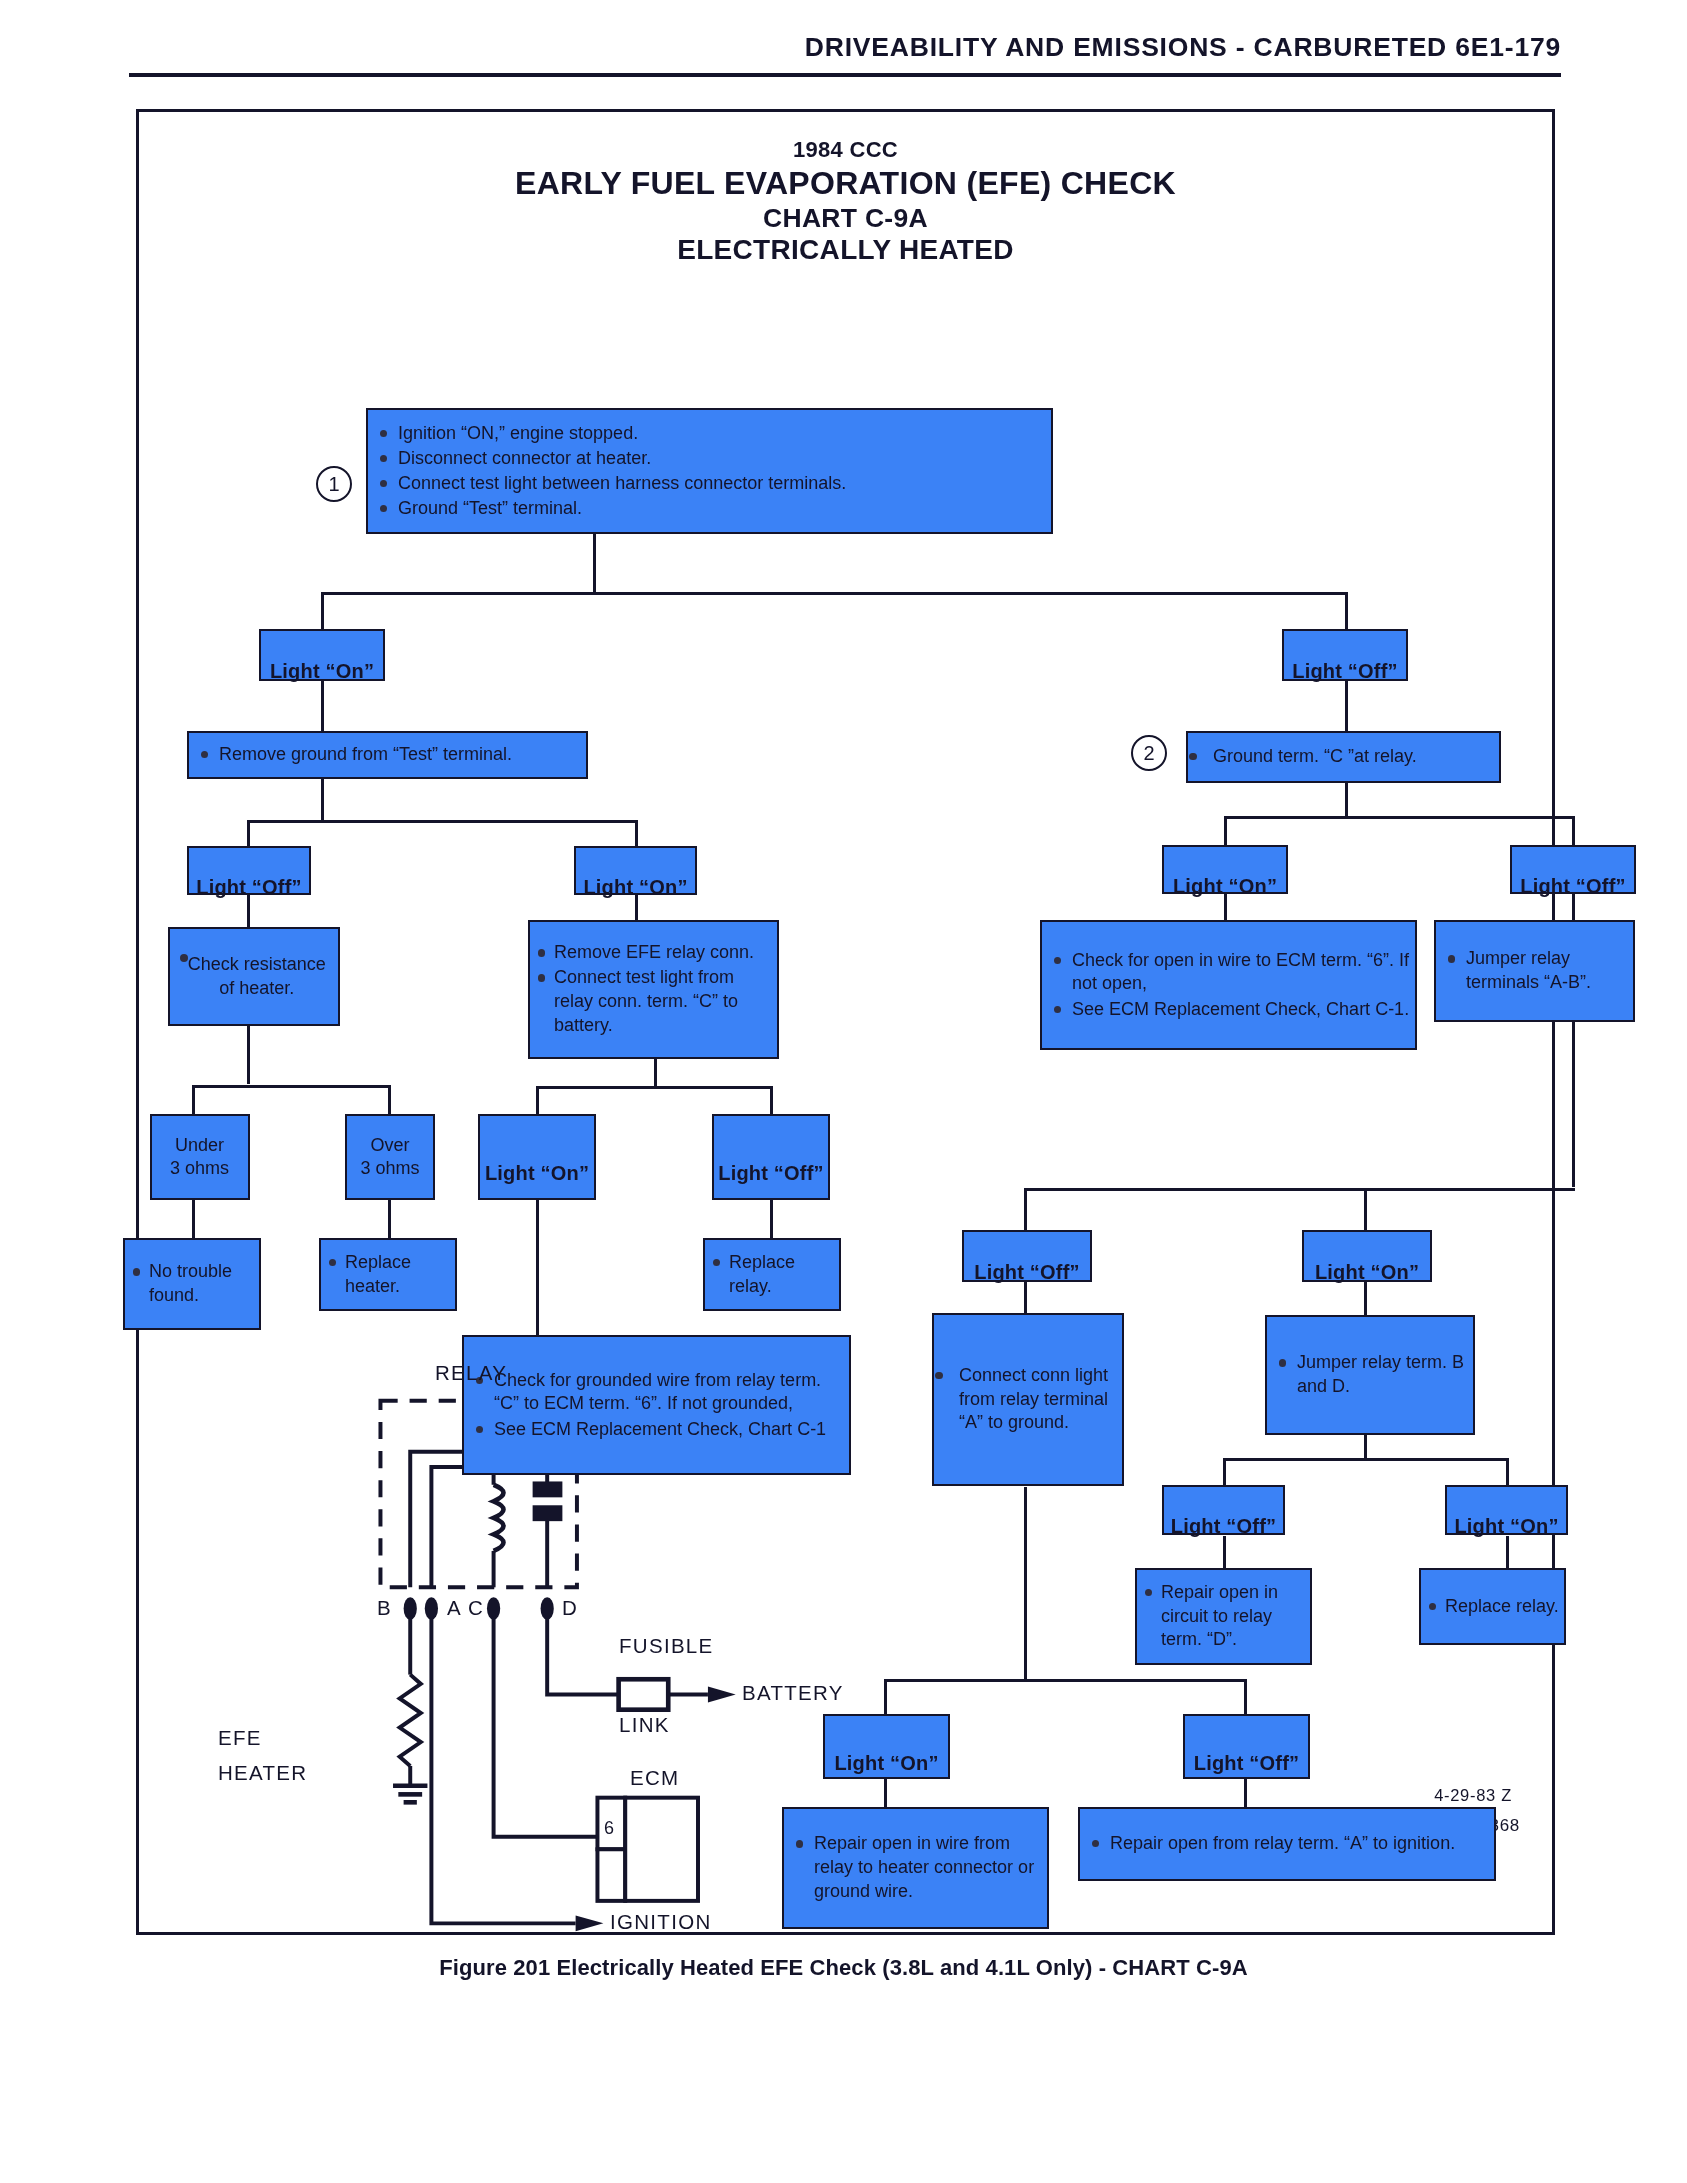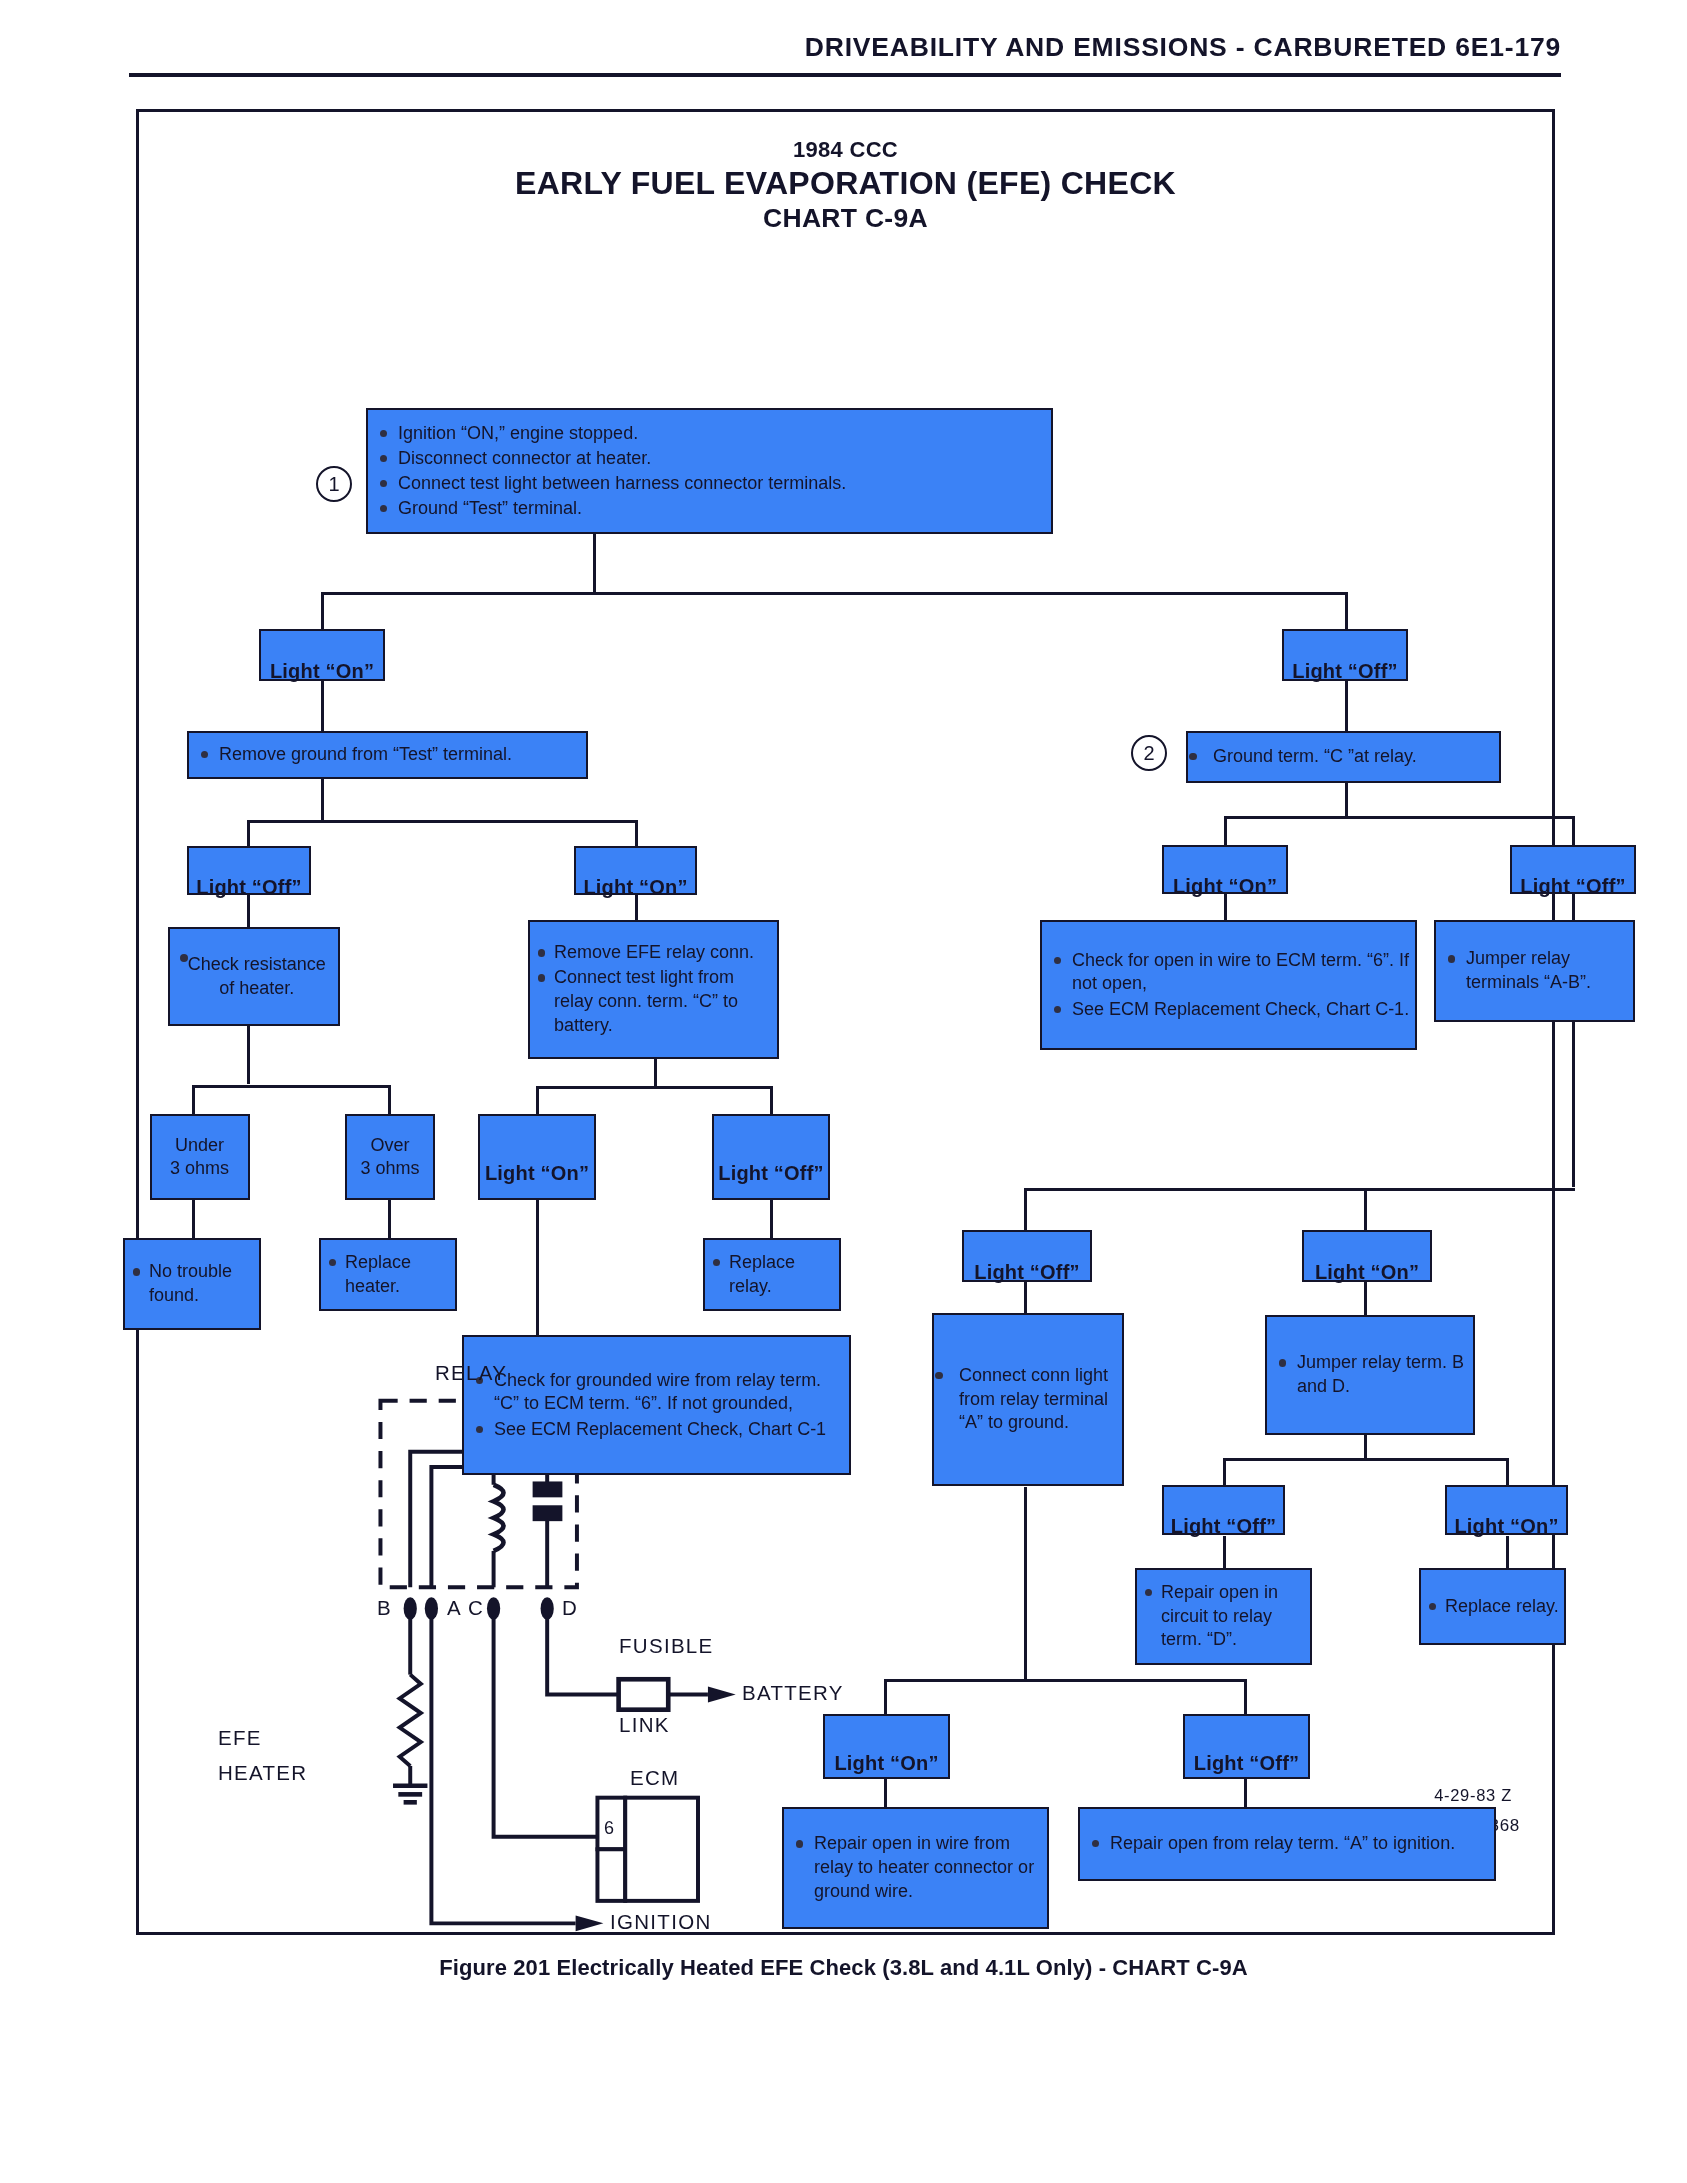--- a/index.html
+++ b/index.html
@@ -104,20 +104,21 @@
 <div id="page-header">
   <div id="header-title">DRIVEABILITY AND EMISSIONS - CARBURETED 6E1-179</div>
   <div id="header-rule"></div>
 </div>
 
 <div id="figure-frame">
 
   <div class="ttl" id="title-year">1984 CCC</div>
   <div class="ttl" id="title-main">EARLY FUEL EVAPORATION (EFE) CHECK</div>
   <div class="ttl" id="title-chart">CHART C-9A</div>
+  <div class="ttl" id="title-sub">ELECTRICALLY HEATED</div>
 
   <div class="step-circle" style="left:177px; top:354px;">1</div>
 
   <div class="box" style="left:227px; top:296px; width:687px; height:126px;">
     <ul class="bl wide">
       <li>Ignition “ON,” engine stopped.</li>
       <li>Disconnect connector at heater.</li>
       <li>Connect test light between harness connector terminals.</li>
       <li>Ground “Test” terminal.</li>
     </ul>

